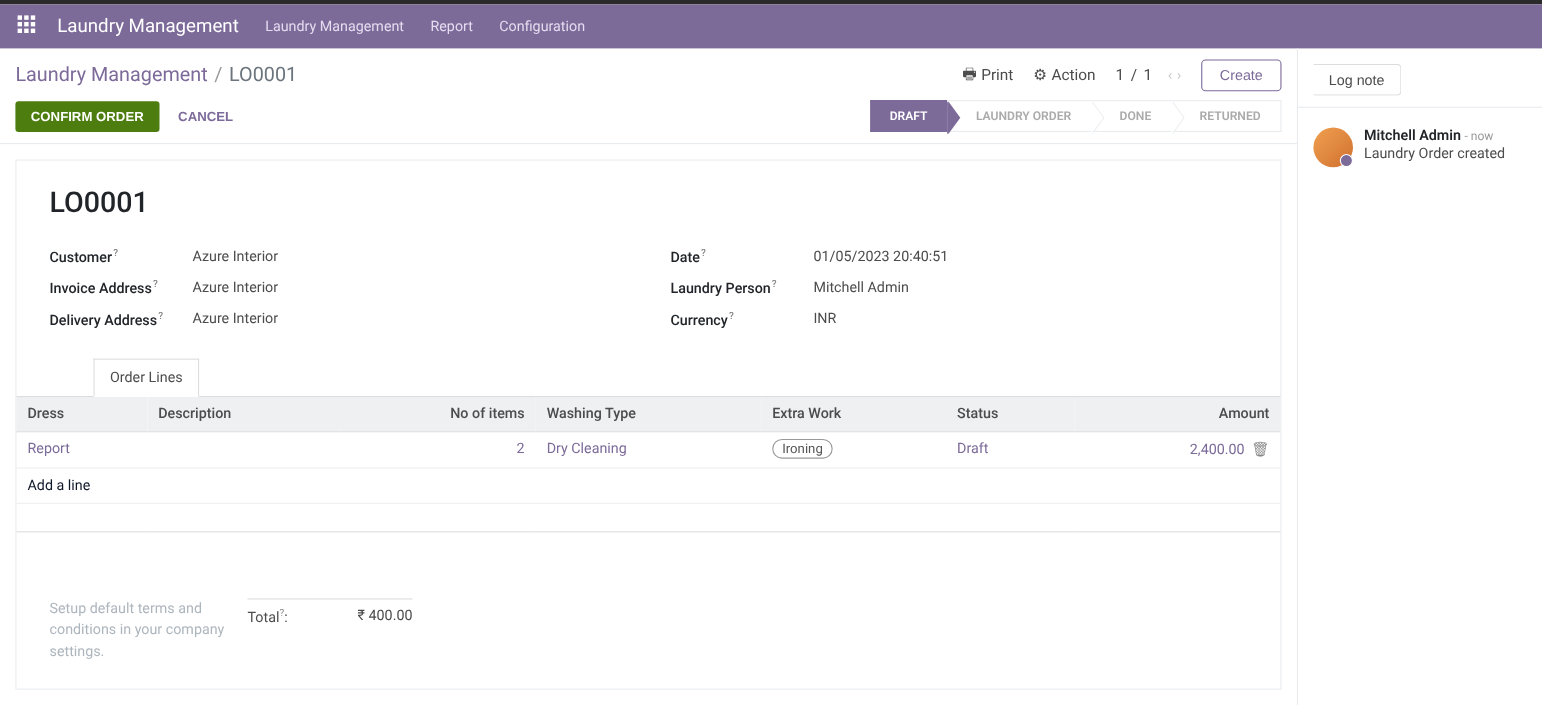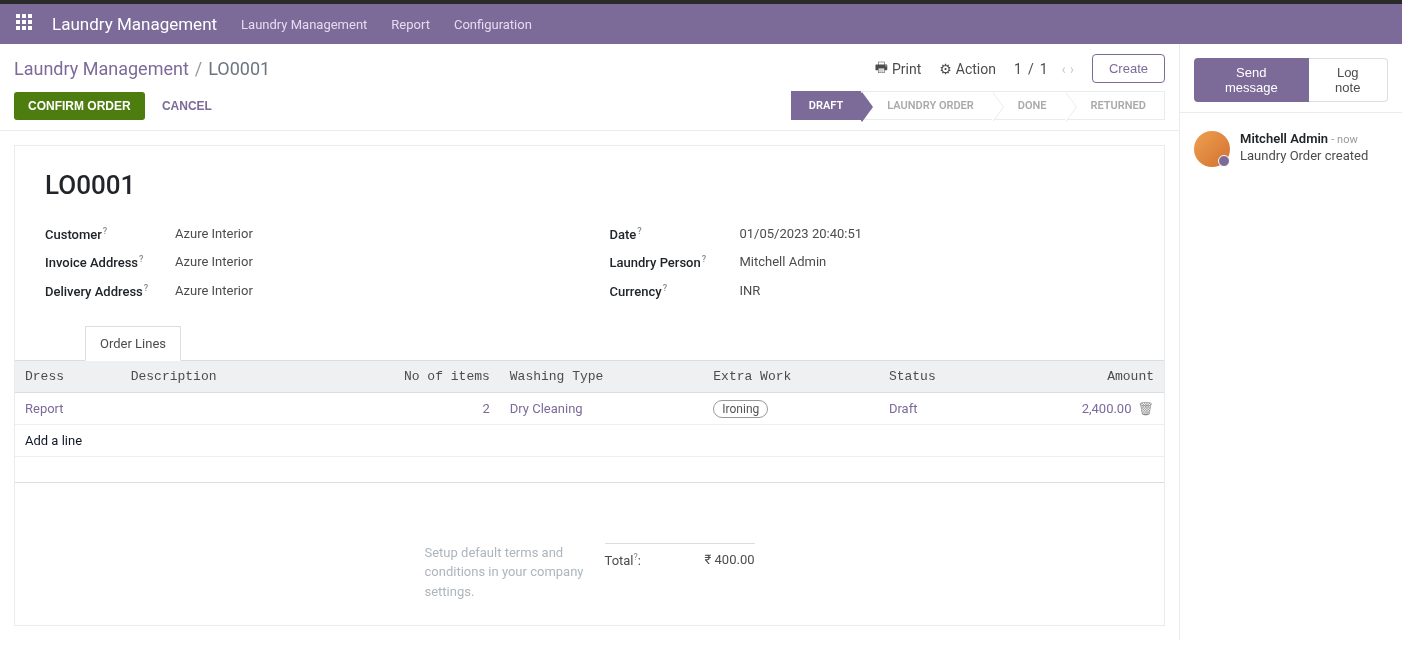--- a/index.html
+++ b/index.html
@@ -43,29 +43,29 @@
     .record-title { font-size: 26px; font-weight: 500; color: #212529; padding: 0 30px 20px; }
     .form-fields { display: flex; padding: 0 30px; gap: 40px; }
     .field-col { flex: 1; }
     .field-row { display: flex; padding: 6px 0; }
     .field-label { width: 130px; color: #212529; font-weight: 500; font-size: 13px; }
     .field-label .q { font-size: 9px; color: #888; vertical-align: super; margin-left: 1px; }
     .field-value { color: #4c4c4c; font-size: 13px; }
     .tabs-bar { margin-top: 20px; padding: 0 30px; border-bottom: none; }
     .tab { display: inline-block; padding: 9px 14px; border: 1px solid #ddd; border-bottom: 1px solid #fff; background: #fff; color: #4c4c4c; font-size: 13px; cursor: pointer; position: relative; bottom: -1px; margin-left: 40px; }
     .order-table { width: 100%; border-collapse: collapse; }
-    .order-table thead th { background: #eef0f2; padding: 8px 10px; text-align: left; font-weight: 500; font-size: 13px; color: #4c4c4c; border-top: 1px solid #ddd; border-bottom: 1px solid #ddd; font-family: Liberation Mono, monospace; }
+    .order-table thead th { background: #eef0f2; padding: 8px 10px; text-align: left; font-weight: 500; font-size: 13px; color: #4c4c4c; border-top: 1px solid #ddd; border-bottom: 1px solid #ddd; }
     .order-table thead th.num { text-align: right; }
     .order-table tbody td { padding: 8px 10px; font-size: 13px; border-bottom: 1px solid #eee; }
     .order-table .link { color: #7c6a99; cursor: pointer; }
     .order-table td.num { text-align: right; }
     .tag { border: 1px solid #999; border-radius: 10px; padding: 1px 8px; font-size: 12px; color: #555; }
     .trash { color: #888; cursor: pointer; margin-left: 6px; }
     .add-line { color: #0f172a; cursor: pointer; }
-    .sheet-footer { display: flex; justify-content: center; padding: 60px 30px 0; align-items: flex-start; }
+    .sheet-footer { display: flex; justify-content: flex-start; padding: 60px 30px 0; align-items: flex-start; }
     .terms-placeholder { max-width: 180px; color: #adb5bd; font-size: 13px; line-height: 1.5; }
     .total-box { min-width: 150px; border-top: 1px solid #ddd; padding-top: 8px; display: flex; justify-content: space-between; gap: 30px; font-size: 13px; }
     .total-box .q { font-size: 9px; color: #888; vertical-align: super; }
     .chatter-buttons { padding: 14px 14px 10px; display: flex; align-items: center; gap: 0; border-bottom: 1px solid #e9ecef; }
     .btn-send { background: #7c6a99; color: #fff; border: none; padding: 7px 14px; border-radius: 4px 0 0 4px; font-size: 13px; font-weight: 500; cursor: pointer; }
     .btn-log { background: #fff; color: #4c4c4c; border: 1px solid #ddd; border-left: none; padding: 6px 14px; border-radius: 0 4px 4px 0; font-size: 13px; font-weight: 500; cursor: pointer; }
     .message { padding: 18px 14px; display: flex; gap: 10px; }
     .avatar { width: 36px; height: 36px; border-radius: 50%; background: linear-gradient(135deg, #f0a050, #d07030); position: relative; flex-shrink: 0; }
     .avatar::after { content: ''; position: absolute; bottom: 0; right: 0; width: 10px; height: 10px; border-radius: 50%; background: #7c6a99; border: 1.5px solid #fff; }
     .msg-body .msg-author { font-weight: 600; color: #212529; font-size: 13px; }
@@ -214,21 +214,20 @@
         <div class="total-box">
           <div><span>Total</span><span class="q">?</span><span>:</span></div>
           <div>₹ 400.00</div>
         </div>
       </div>
     </div>
   </div>
 
   <div class="sidebar-col">
     <div class="chatter-buttons">
-      <button class="btn-send">Send message</button>
       <button class="btn-log">Log note</button>
     </div>
     <div class="message">
       <div class="avatar"></div>
       <div class="msg-body">
         <div>
           <span class="msg-author">Mitchell Admin</span>
           <span class="msg-time"><span>- </span><span>now</span></span>
         </div>
         <div class="msg-text">Laundry Order created</div>

